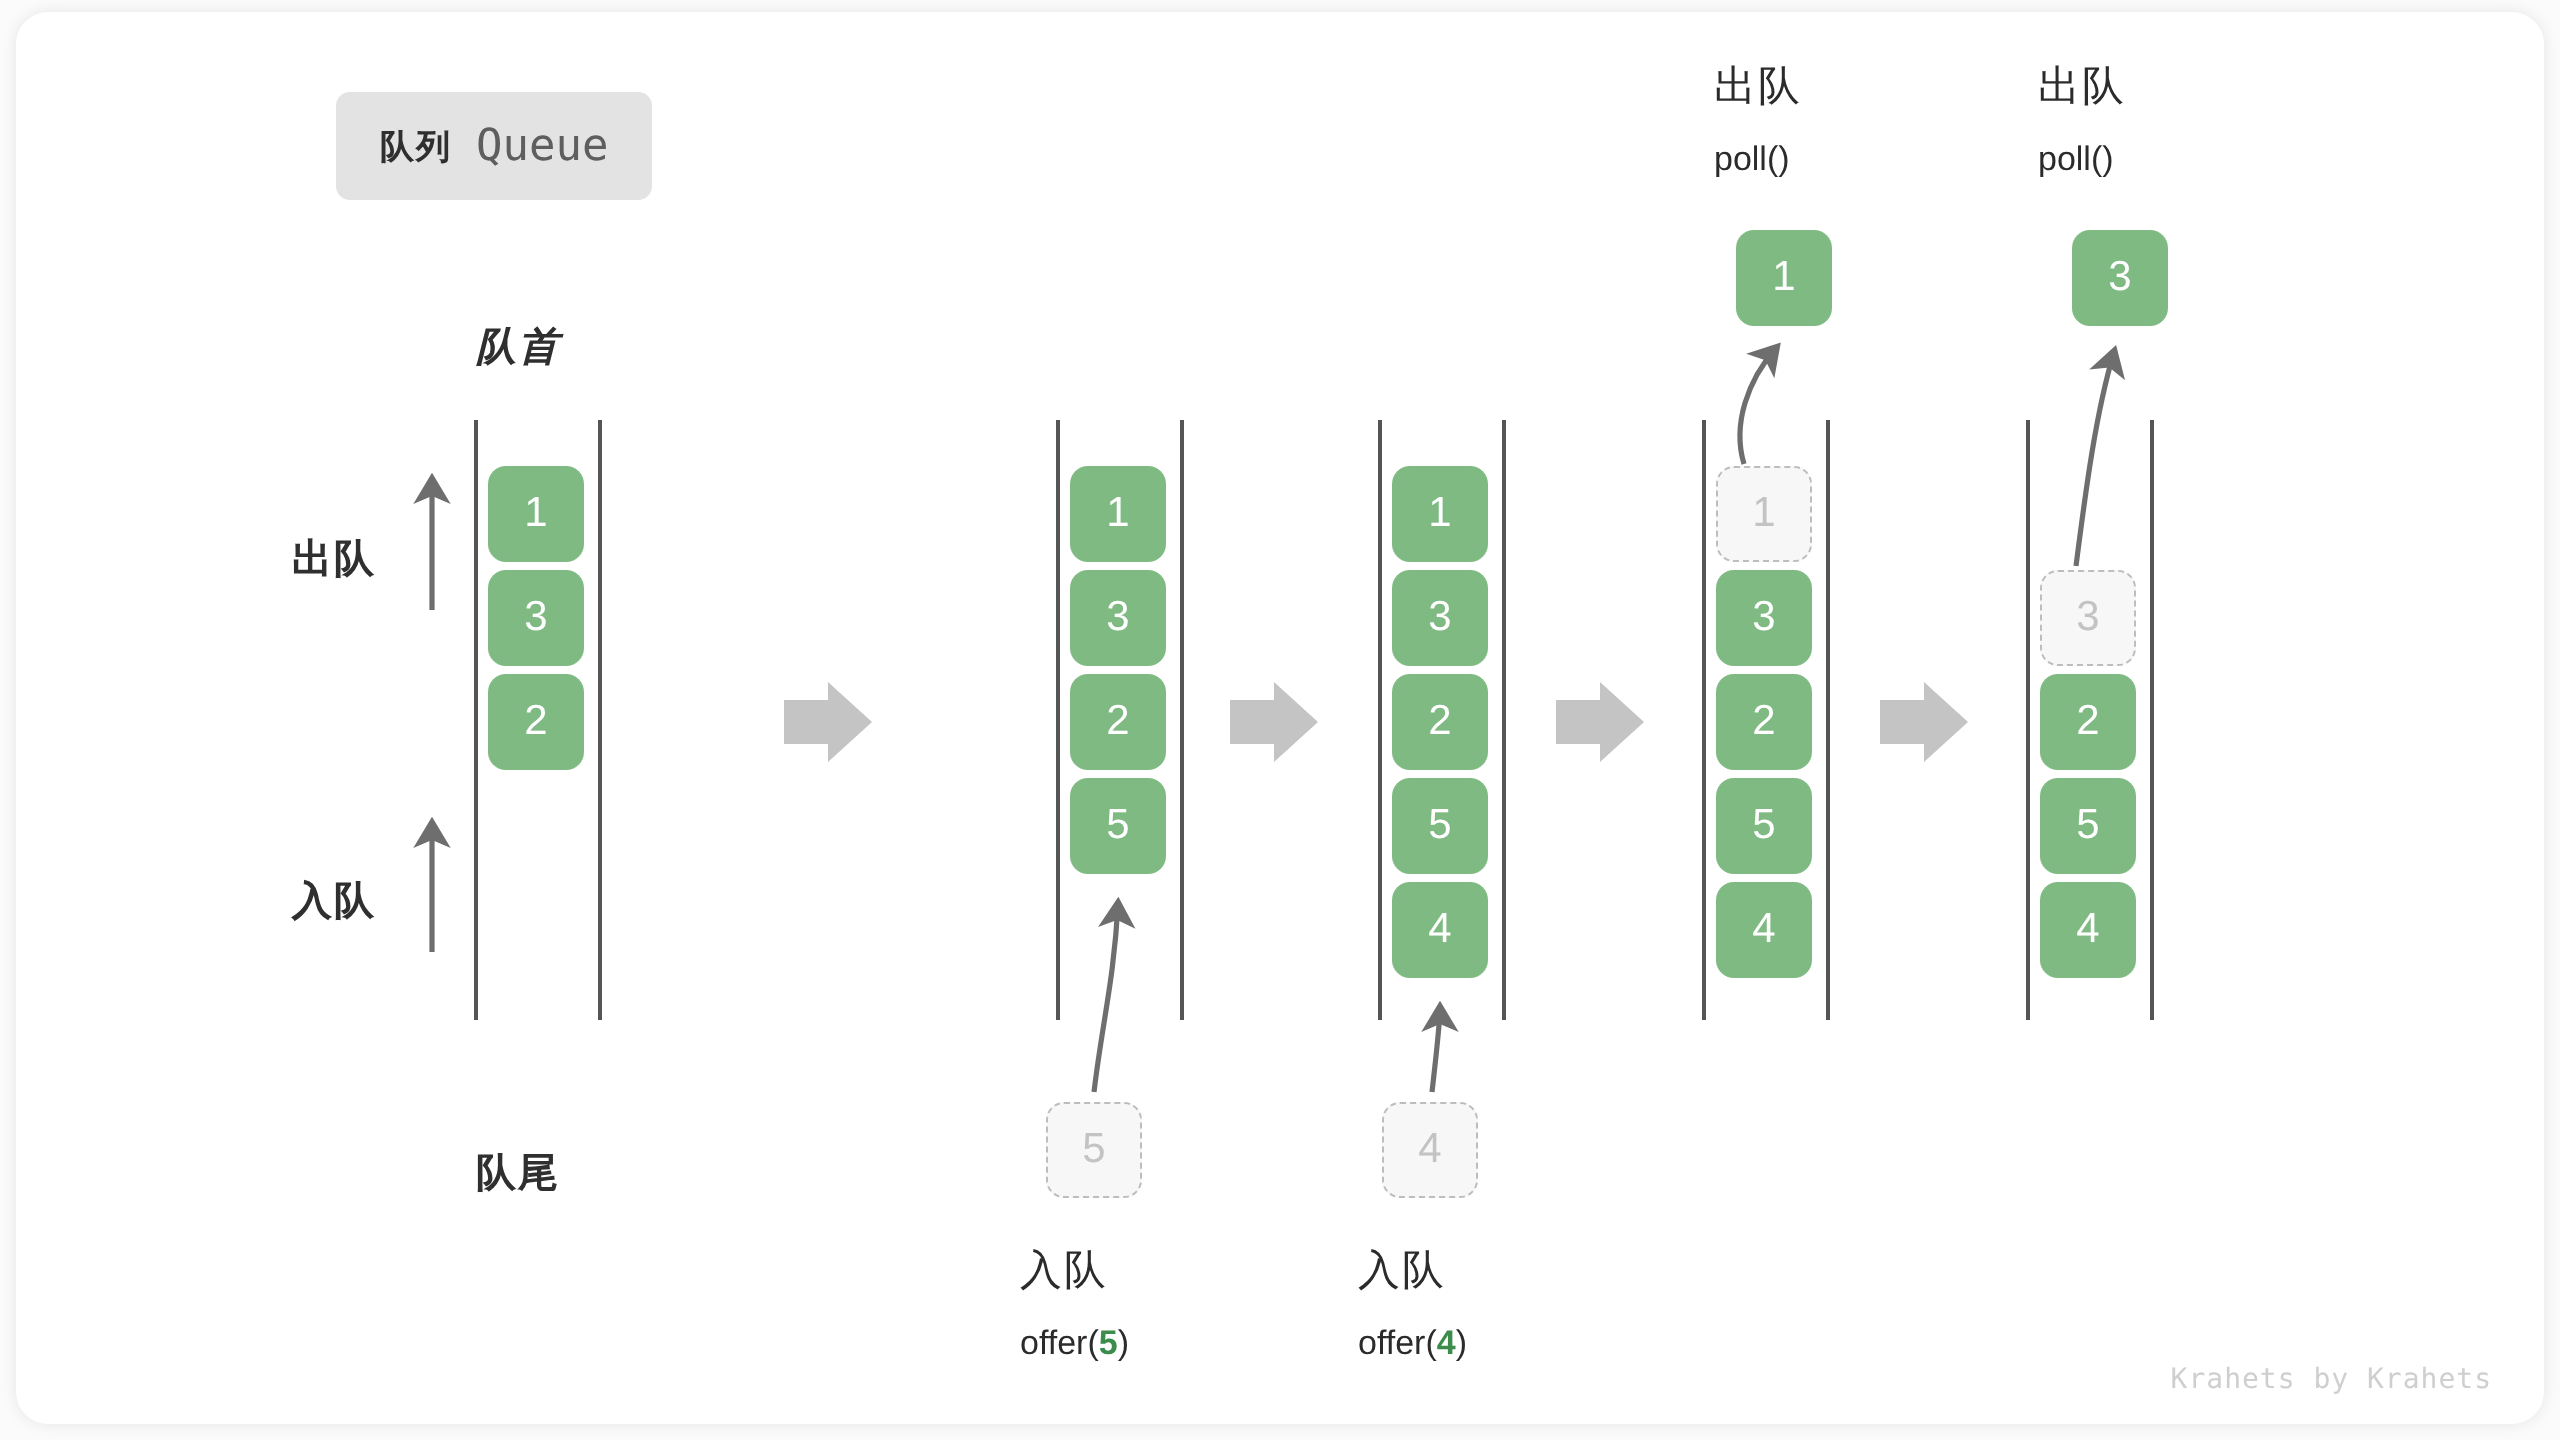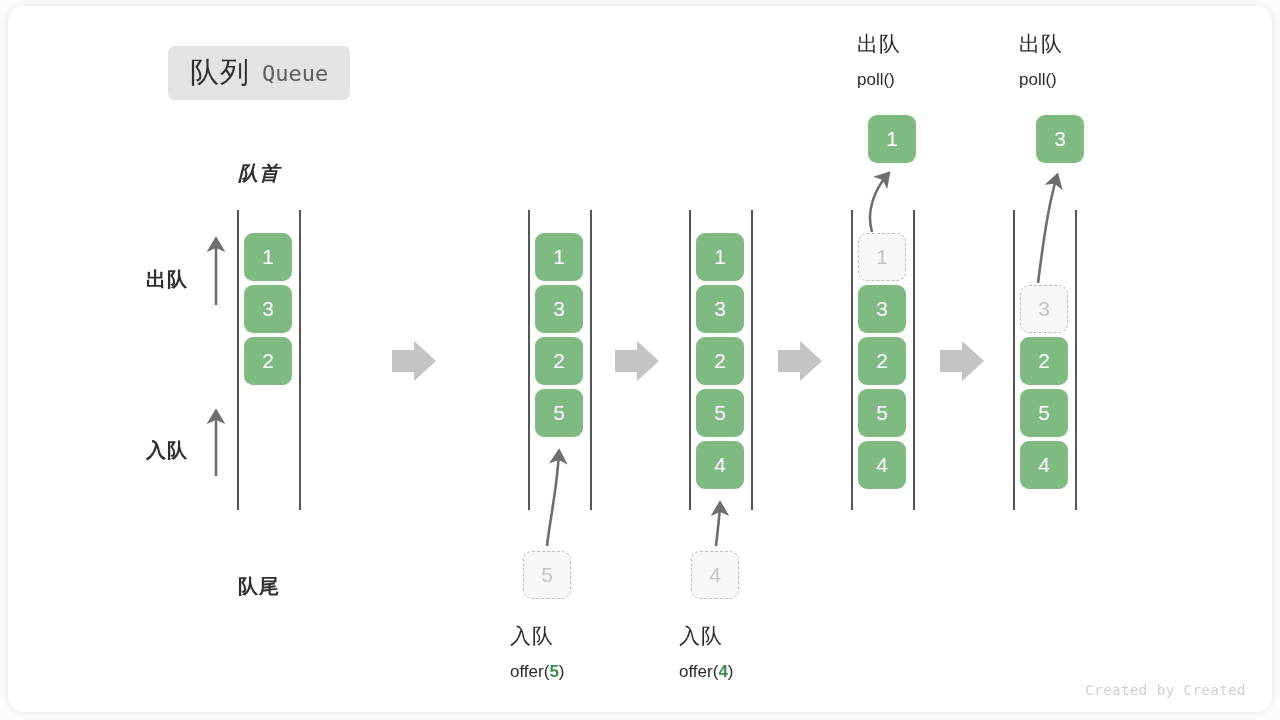--- a/index.html
+++ b/index.html
@@ -45,22 +45,22 @@
     height: 54px;
     padding: 0 22px;
     display: flex;
     align-items: center;
     gap: 12px;
     background: #e3e3e3;
     border-radius: 7px;
     box-sizing: border-box;
   }
   #title-badge .cn {
-    font-size: 29px;
-    font-weight: normal;
+    font-size: 17px;
+    font-weight: bold;
     color: #2f2f2f;
     letter-spacing: 1px;
   }
   #title-badge .en {
     font-family: "DejaVu Sans Mono", "Liberation Mono", monospace;
     font-size: 22px;
     color: #5e5e5e;
   }
 
   
@@ -243,14 +243,14 @@
 
     <g>
       <path d="M872,232 C866,212 874,190 888,174" fill="none" stroke="#6e6e6e" stroke-width="2.6" marker-end="url(#mk-thin)"></path>
     </g>
 
     <g>
       <path d="M1038,283 C1043,244 1048,206 1057,176" fill="none" stroke="#6e6e6e" stroke-width="2.6" marker-end="url(#mk-thin)"></path>
     </g>
   </svg>
 
-  <div id="credit">Created by Created</div>
+  <div id="credit">Krahets by Krahets</div>
 </div>
 
 </body></html>

